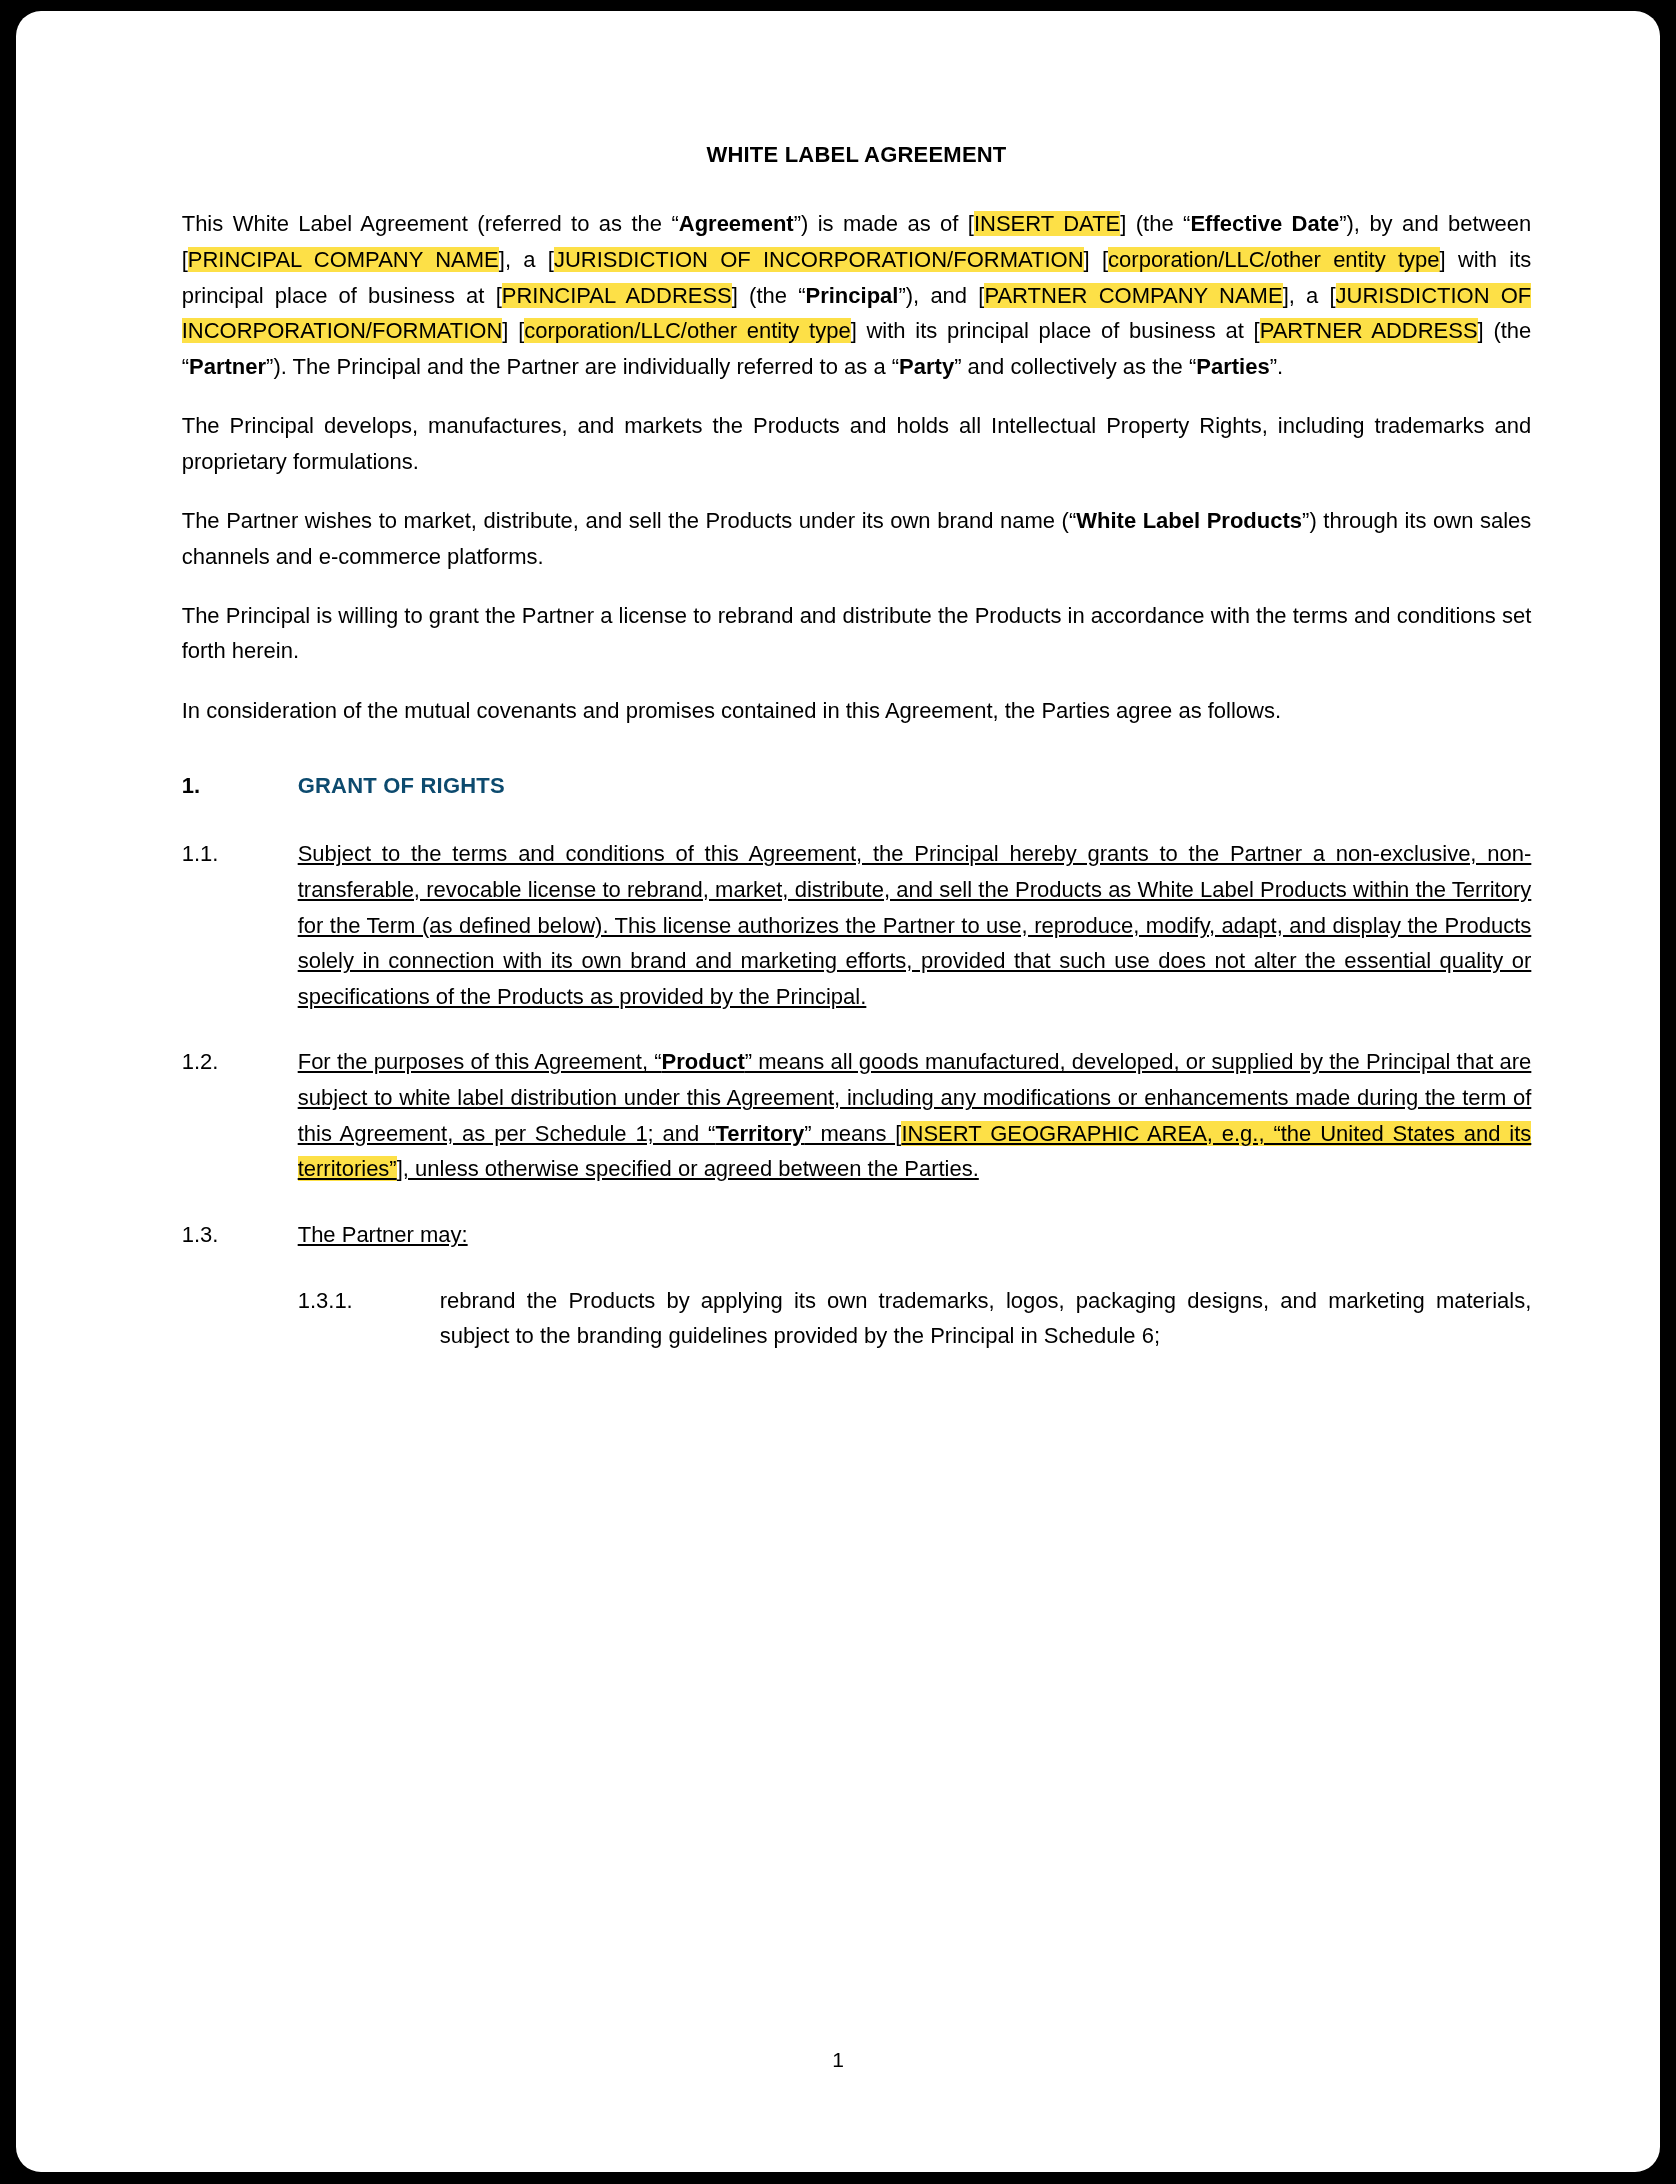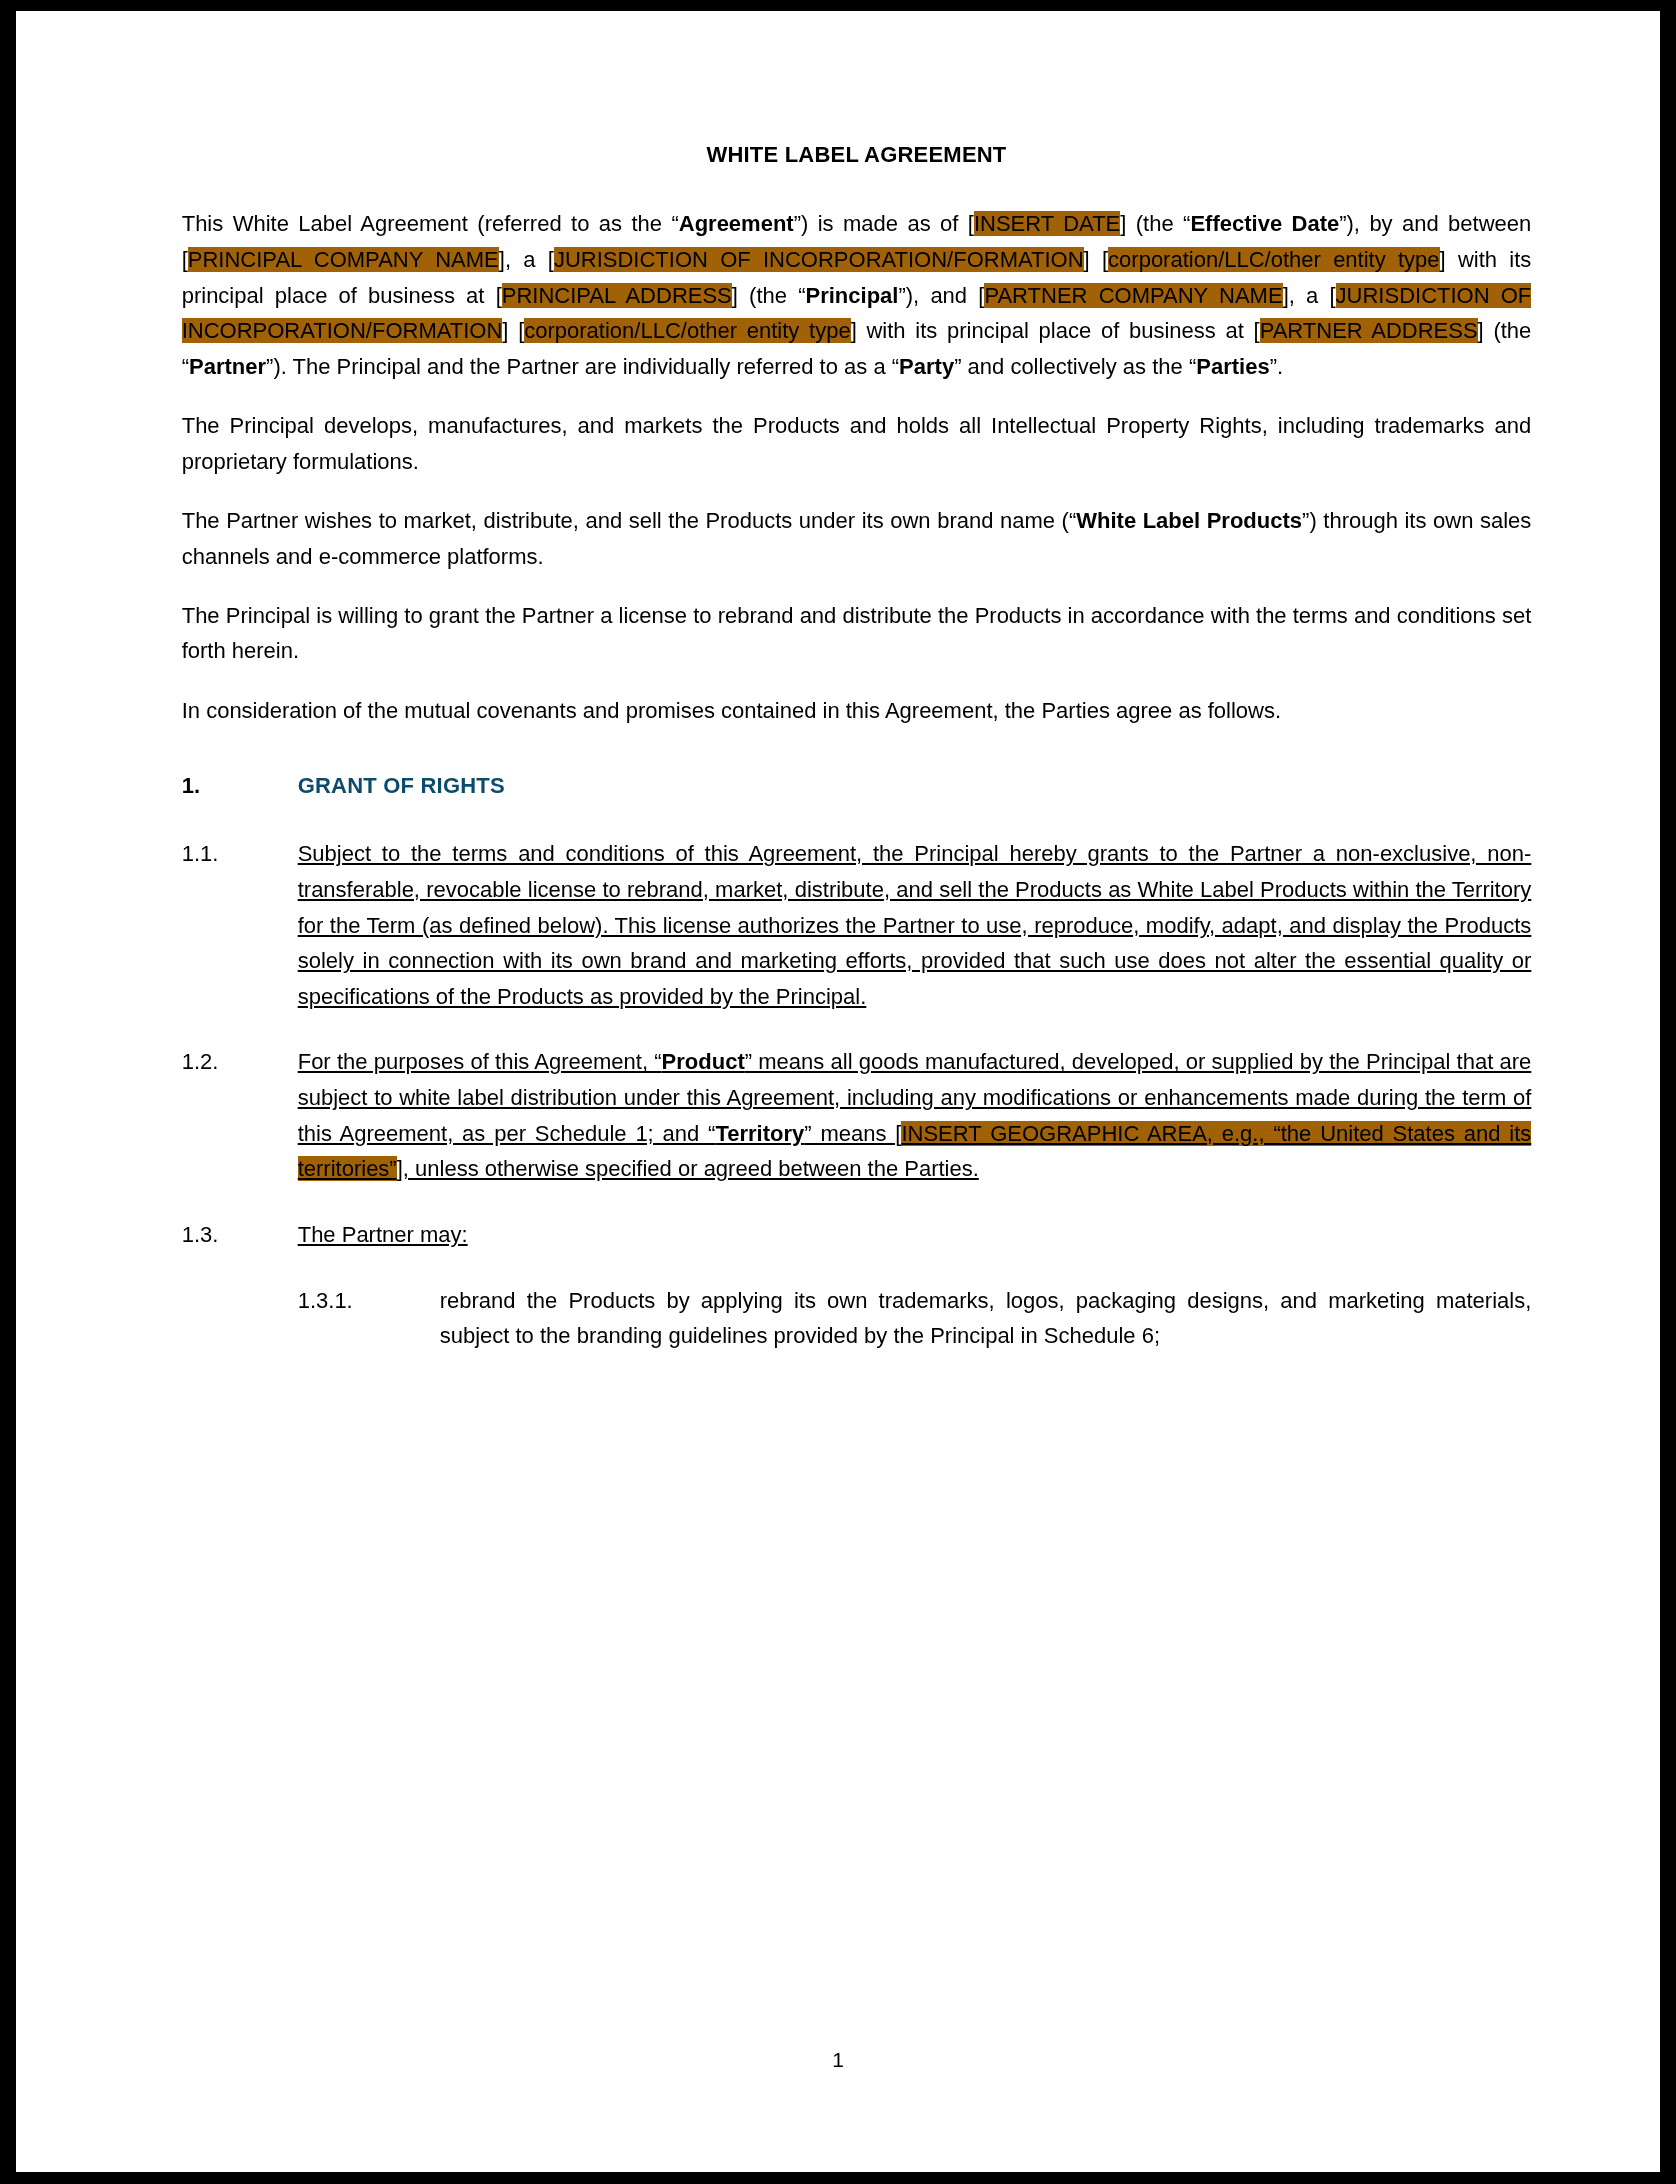--- a/index.html
+++ b/index.html
@@ -22,39 +22,40 @@
     box-sizing: border-box;
     padding: 11.4px 15.7px 12.2px 15.7px;
   }
   .page {
     width: 100%;
     height: 100%;
     background: #ffffff;
     box-sizing: border-box;
     position: relative;
     padding: 131px 129px 52px 166px;
+    border-radius: 25px;
   }
   .doc-title {
     text-align: center;
     font-weight: bold;
     font-size: 22px;
     letter-spacing: 0.2px;
     margin: 0 0 38px 0;
     color: #000;
   }
   p.para {
     font-size: 22px;
     line-height: 1.62;
     color: #000;
     margin: 0 0 23.6px 0;
     text-align: justify;
     text-justify: inter-word;
   }
   .hl {
-    background: #a16207;
+    background: #fde047;
   }
   b, .b {
     font-weight: bold;
   }
   .clause-h {
     display: flex;
     margin: 45px 0 37px 0;
   }
   .clause-h .num {
     width: 116px;

